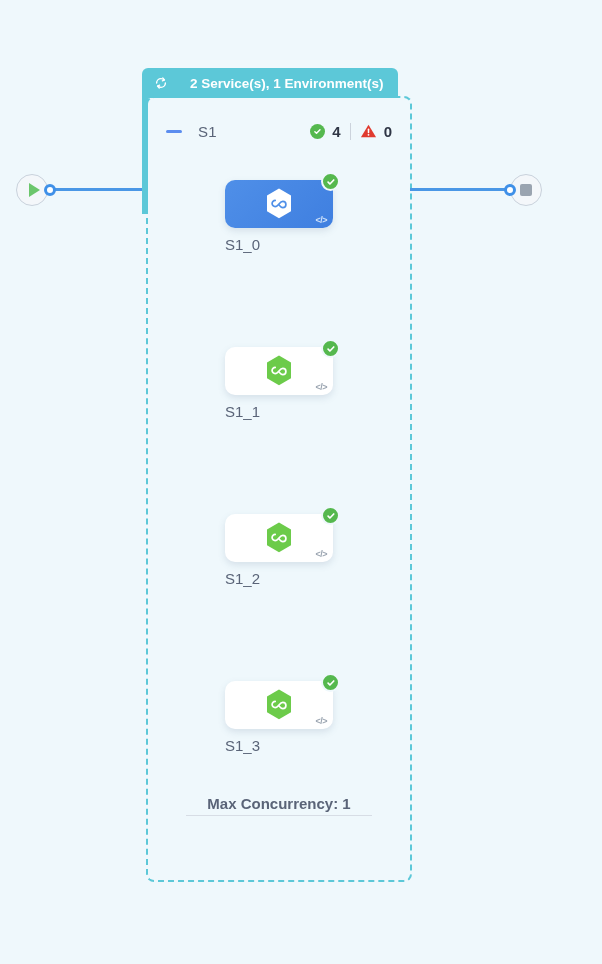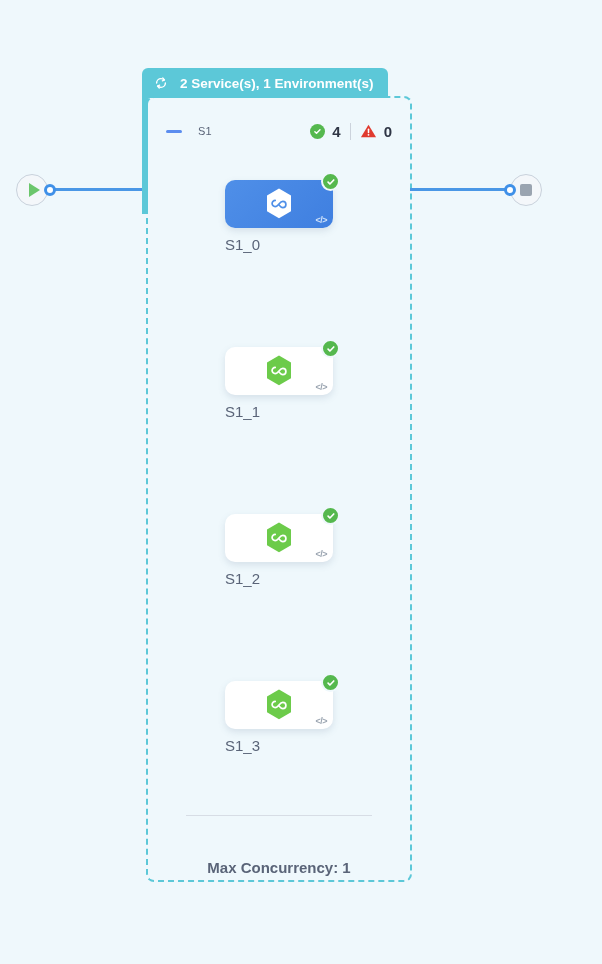--- a/index.html
+++ b/index.html
@@ -71,21 +71,21 @@
   
   .group-tab {
     position: absolute;
     left: 142px;
     top: 68px;
     height: 30px;
     background: #5cc8d8;
     border-radius: 6px 6px 0 0;
     display: flex;
     align-items: center;
-    gap: 12px;
+    gap: 22px;
     padding: 0 14px 0 12px;
     color: #ffffff;
     font-size: 13.5px;
     font-weight: bold;
     white-space: nowrap;
     z-index: 5;
   }
   .cycle-icon { display: block; }
 
   
@@ -125,21 +125,21 @@
   }
   .collapse-icon {
     width: 16px;
     height: 3px;
     background: #5b8def;
     border-radius: 2px;
     margin-right: 16px;
     cursor: pointer;
   }
   .group-name {
-    font-size: 11px;
+    font-size: 15px;
     color: #5a6478;
     letter-spacing: .2px;
   }
   .counts {
     margin-left: auto;
     display: flex;
     align-items: center;
     gap: 7px;
   }
   .ok-badge {
@@ -220,21 +220,21 @@
     left: 186px;
     top: 815px;
     width: 186px;
     height: 1px;
     background: #d7dde5;
     z-index: 5;
   }
   .footer-text {
     position: absolute;
     left: 146px;
-    top: 859px;
+    top: 795px;
     width: 266px;
     text-align: center;
     font-size: 15px;
     font-weight: bold;
     color: #5a6478;
     z-index: 5;
   }
 </style>
 </head>
 <body>

